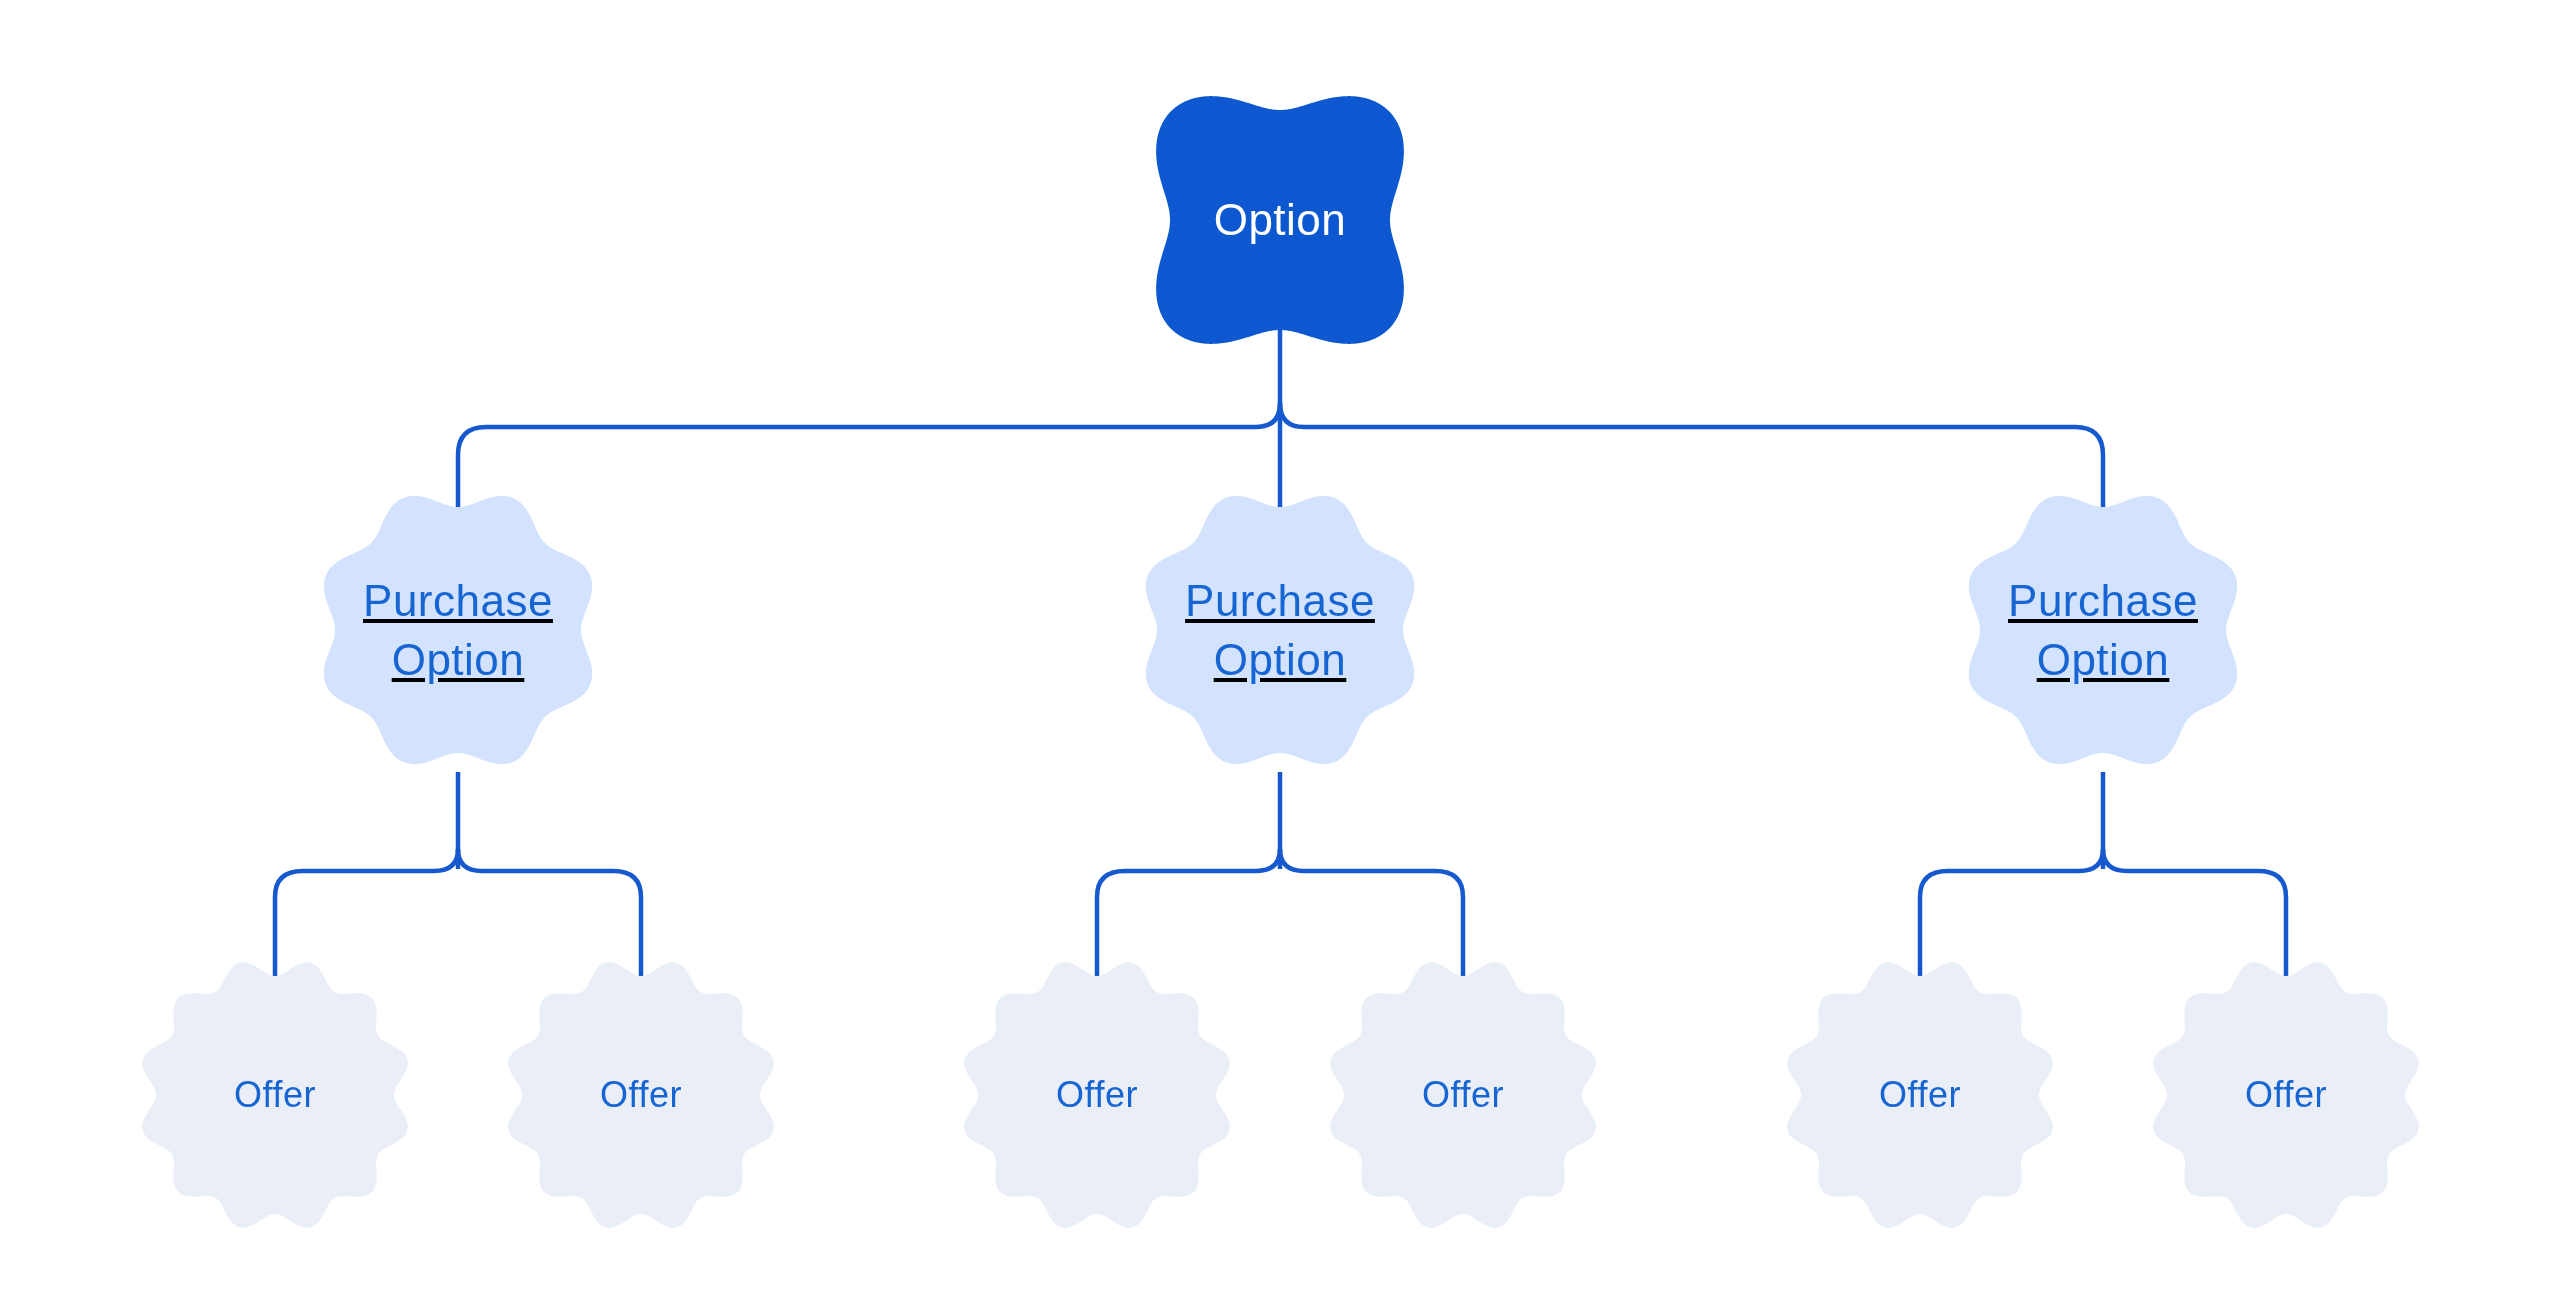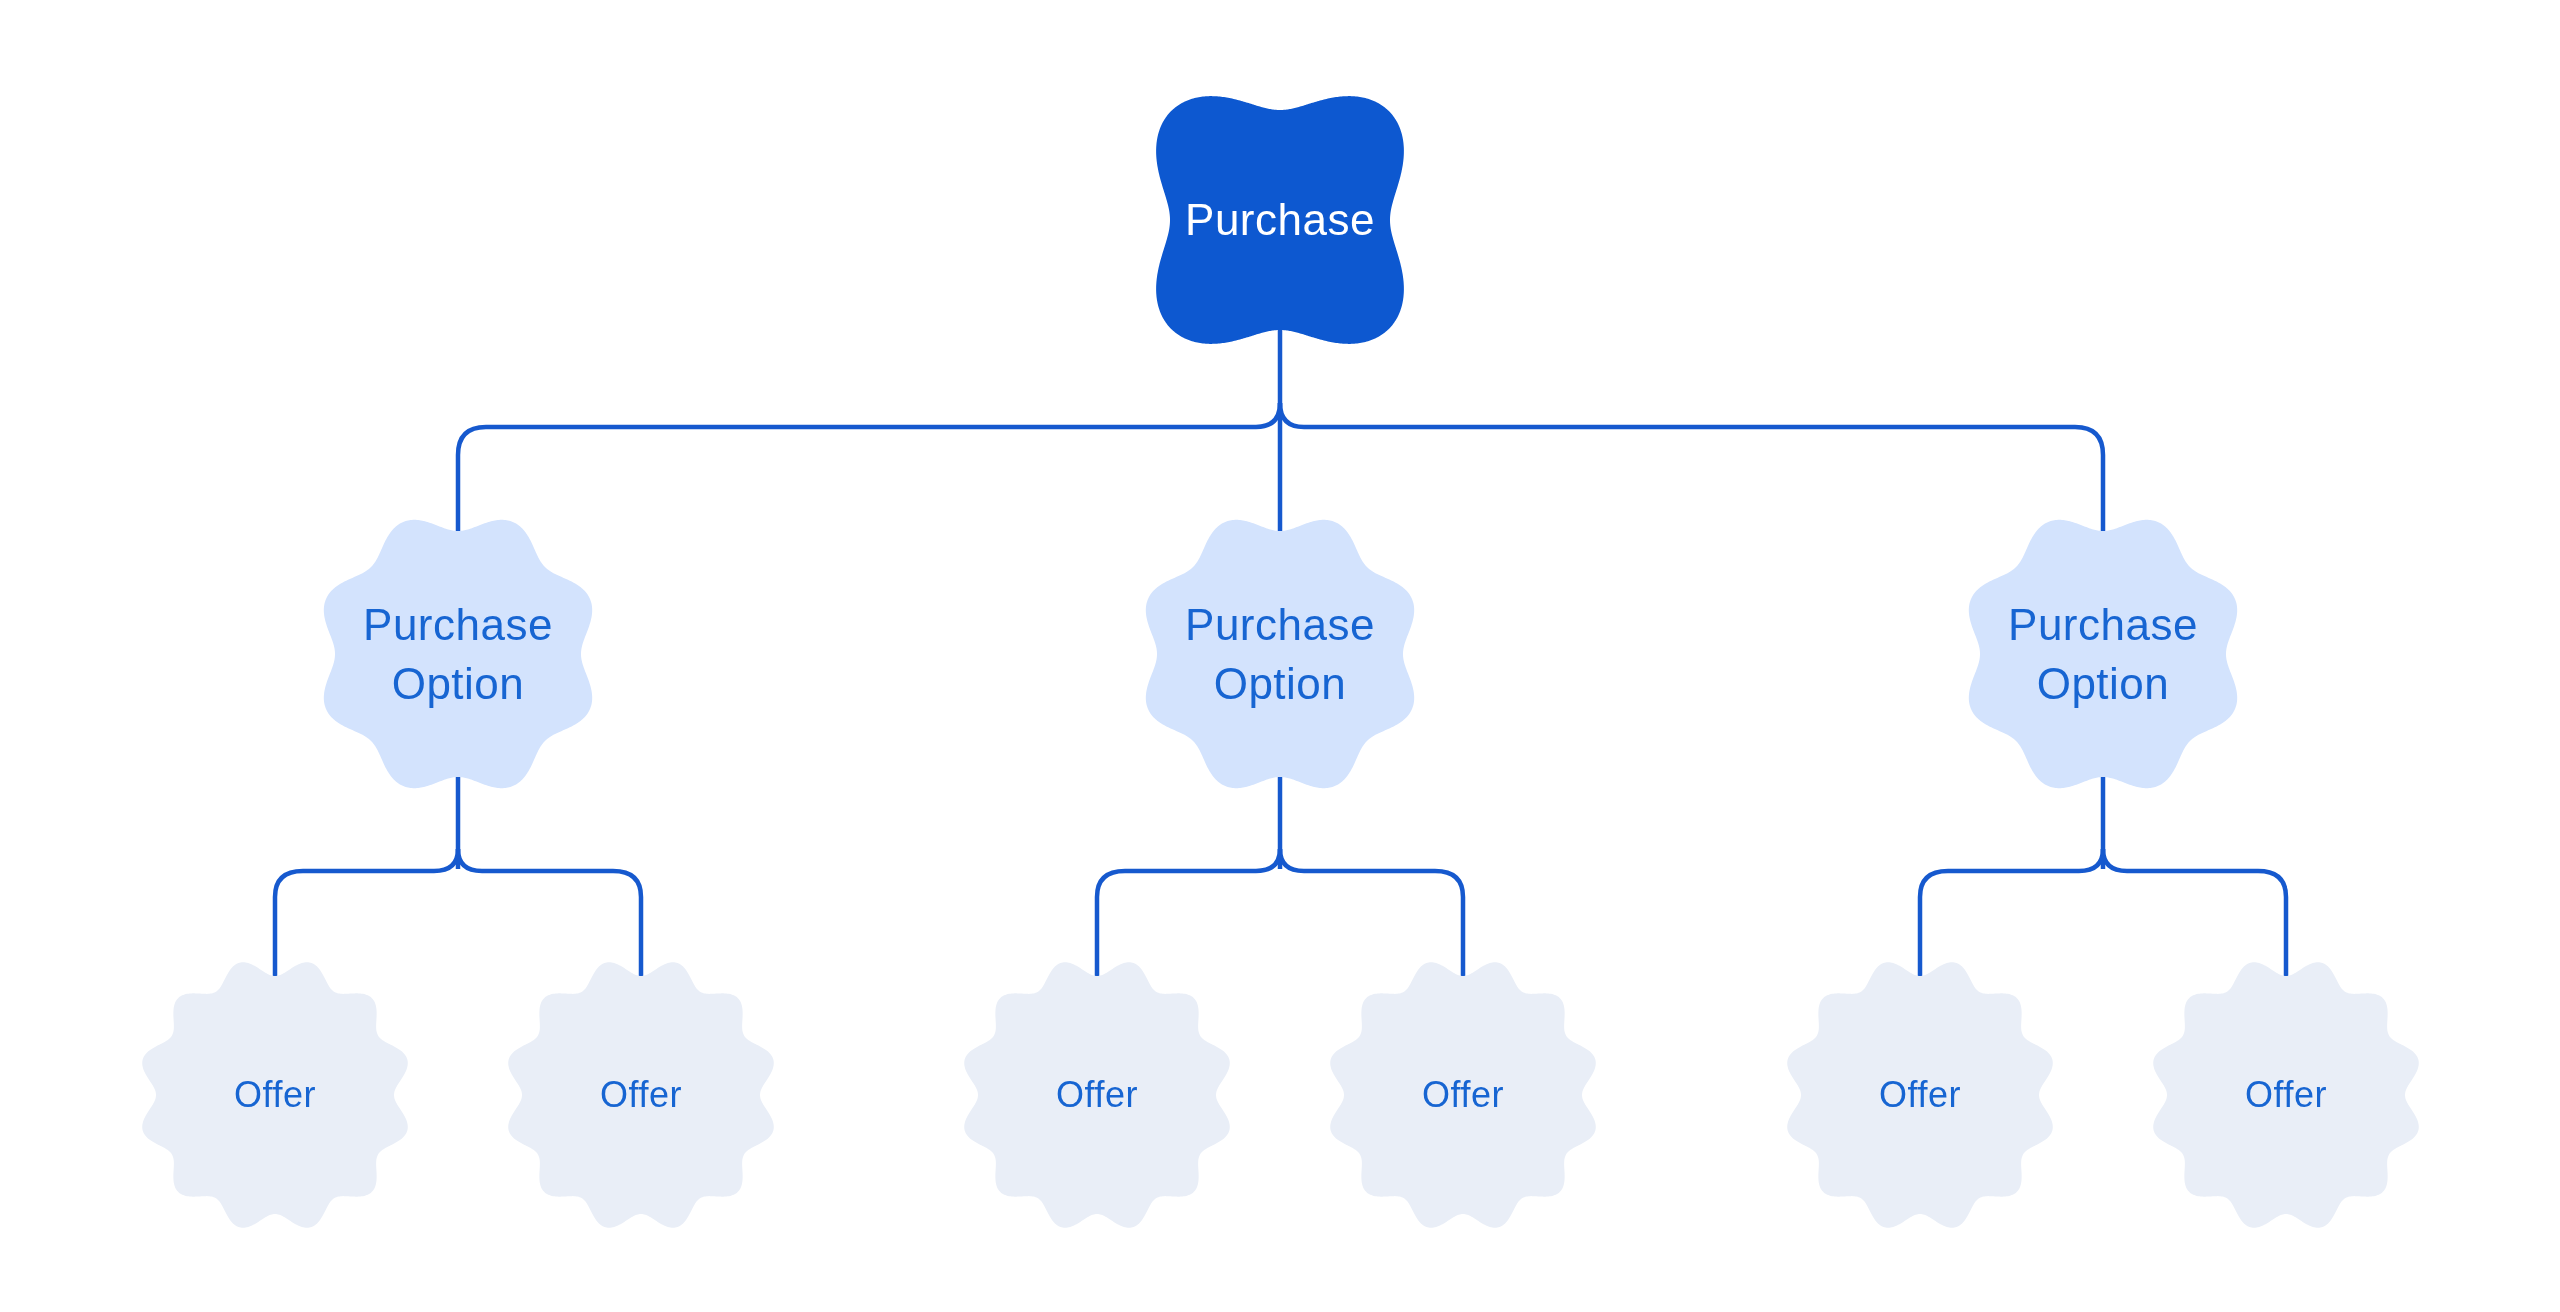--- a/index.html
+++ b/index.html
@@ -29,21 +29,21 @@
   }
   .node > svg { position: absolute; left: 0; top: 0; }
   .node .label {
     position: relative;
     text-align: center;
     font-weight: 500;
     letter-spacing: 0.5px;
     user-select: none;
   }
   .node-product { left: 1150px; top: 90px;  width: 260px; height: 260px; }
-  .node-option  { width: 300px; height: 300px; top: 504px; }
+  .node-option  { width: 300px; height: 300px; top: 480px; text-decoration: underline; }
   .node-offer   { width: 290px; height: 290px; top: 950px; }
   .node-product path { fill: var(--root-fill, #0D58D0); }
   .node-option  path { fill: var(--option-fill, #D3E3FD); }
   .node-offer   path { fill: var(--offer-fill, #E9EEF7); }
   .node-product .label { color: var(--root-text, #fff); font-size: 44px; }
   .node-option  .label { color: var(--node-text, #1765D2); font-size: 44px; line-height: 1.35; width: 232px; }
   .node-offer   .label { color: var(--node-text, #1765D2); font-size: 36px; }
   .opt-1 { left: 308px; }
   .opt-2 { left: 1130px; }
   .opt-3 { left: 1953px; }
@@ -79,21 +79,21 @@
       <path d="M 2103 772 L 2103 869"></path>
       <path d="M 2103 849 Q 2103 871 2079 871 L 1948 871 Q 1920 871 1920 897 L 1920 985"></path>
       <path d="M 2103 849 Q 2103 871 2127 871 L 2258 871 Q 2286 871 2286 897 L 2286 985"></path>
     </g>
   </svg>
 
   <div class="node node-product">
     <svg width="260" height="260" viewBox="0 0 260 260">
       <path d="M240.00 130.00 L240.01 130.96 L240.04 131.92 L240.08 132.88 L240.15 133.85 L240.23 134.81 L240.33 135.78 L240.45 136.76 L240.58 137.73 L240.73 138.71 L240.90 139.70 L241.09 140.70 L241.29 141.70 L241.51 142.70 L241.74 143.72 L241.98 144.74 L242.24 145.77 L242.51 146.81 L242.80 147.87 L243.09 148.92 L243.40 150.00 L243.71 151.08 L244.04 152.17 L244.37 153.27 L244.72 154.38 L245.06 155.51 L245.42 156.65 L245.78 157.80 L246.14 158.96 L246.51 160.13 L246.88 161.32 L247.25 162.52 L247.62 163.73 L247.98 164.95 L248.35 166.18 L248.71 167.43 L249.07 168.69 L249.43 169.96 L249.78 171.24 L250.12 172.54 L250.45 173.84 L250.77 175.16 L251.09 176.48 L251.39 177.82 L251.68 179.16 L251.95 180.51 L252.21 181.88 L252.46 183.25 L252.69 184.62 L252.90 186.01 L253.09 187.40 L253.27 188.80 L253.42 190.20 L253.56 191.60 L253.67 193.01 L253.76 194.43 L253.83 195.84 L253.87 197.25 L253.88 198.67 L253.88 200.09 L253.84 201.50 L253.78 202.91 L253.69 204.32 L253.57 205.73 L253.43 207.13 L253.25 208.52 L253.05 209.91 L252.82 211.29 L252.55 212.66 L252.26 214.03 L251.93 215.38 L251.58 216.72 L251.19 218.05 L250.77 219.37 L250.32 220.67 L249.84 221.95 L249.32 223.23 L248.78 224.48 L248.20 225.72 L247.59 226.94 L246.95 228.14 L246.28 229.32 L245.58 230.47 L244.85 231.61 L244.09 232.72 L243.29 233.82 L242.47 234.88 L241.62 235.92 L240.74 236.94 L239.83 237.93 L238.89 238.89 L237.93 239.83 L236.94 240.74 L235.92 241.62 L234.88 242.47 L233.82 243.29 L232.72 244.09 L231.61 244.85 L230.47 245.58 L229.32 246.28 L228.14 246.95 L226.94 247.59 L225.72 248.20 L224.48 248.78 L223.23 249.32 L221.95 249.84 L220.67 250.32 L219.37 250.77 L218.05 251.19 L216.72 251.58 L215.38 251.93 L214.03 252.26 L212.66 252.55 L211.29 252.82 L209.91 253.05 L208.52 253.25 L207.13 253.43 L205.73 253.57 L204.32 253.69 L202.91 253.78 L201.50 253.84 L200.09 253.88 L198.67 253.88 L197.25 253.87 L195.84 253.83 L194.43 253.76 L193.01 253.67 L191.60 253.56 L190.20 253.42 L188.80 253.27 L187.40 253.09 L186.01 252.90 L184.62 252.69 L183.25 252.46 L181.88 252.21 L180.51 251.95 L179.16 251.68 L177.82 251.39 L176.48 251.09 L175.16 250.77 L173.84 250.45 L172.54 250.12 L171.24 249.78 L169.96 249.43 L168.69 249.07 L167.43 248.71 L166.18 248.35 L164.95 247.98 L163.73 247.62 L162.52 247.25 L161.32 246.88 L160.13 246.51 L158.96 246.14 L157.80 245.78 L156.65 245.42 L155.51 245.06 L154.38 244.72 L153.27 244.37 L152.17 244.04 L151.08 243.71 L150.00 243.40 L148.92 243.09 L147.87 242.80 L146.81 242.51 L145.77 242.24 L144.74 241.98 L143.72 241.74 L142.70 241.51 L141.70 241.29 L140.70 241.09 L139.70 240.90 L138.71 240.73 L137.73 240.58 L136.76 240.45 L135.78 240.33 L134.81 240.23 L133.85 240.15 L132.88 240.08 L131.92 240.04 L130.96 240.01 L130.00 240.00 L129.04 240.01 L128.08 240.04 L127.12 240.08 L126.15 240.15 L125.19 240.23 L124.22 240.33 L123.24 240.45 L122.27 240.58 L121.29 240.73 L120.30 240.90 L119.30 241.09 L118.30 241.29 L117.30 241.51 L116.28 241.74 L115.26 241.98 L114.23 242.24 L113.19 242.51 L112.13 242.80 L111.08 243.09 L110.00 243.40 L108.92 243.71 L107.83 244.04 L106.73 244.37 L105.62 244.72 L104.49 245.06 L103.35 245.42 L102.20 245.78 L101.04 246.14 L99.87 246.51 L98.68 246.88 L97.48 247.25 L96.27 247.62 L95.05 247.98 L93.82 248.35 L92.57 248.71 L91.31 249.07 L90.04 249.43 L88.76 249.78 L87.46 250.12 L86.16 250.45 L84.84 250.77 L83.52 251.09 L82.18 251.39 L80.84 251.68 L79.49 251.95 L78.12 252.21 L76.75 252.46 L75.38 252.69 L73.99 252.90 L72.60 253.09 L71.20 253.27 L69.80 253.42 L68.40 253.56 L66.99 253.67 L65.57 253.76 L64.16 253.83 L62.75 253.87 L61.33 253.88 L59.91 253.88 L58.50 253.84 L57.09 253.78 L55.68 253.69 L54.27 253.57 L52.87 253.43 L51.48 253.25 L50.09 253.05 L48.71 252.82 L47.34 252.55 L45.97 252.26 L44.62 251.93 L43.28 251.58 L41.95 251.19 L40.63 250.77 L39.33 250.32 L38.05 249.84 L36.77 249.32 L35.52 248.78 L34.28 248.20 L33.06 247.59 L31.86 246.95 L30.68 246.28 L29.53 245.58 L28.39 244.85 L27.28 244.09 L26.18 243.29 L25.12 242.47 L24.08 241.62 L23.06 240.74 L22.07 239.83 L21.11 238.89 L20.17 237.93 L19.26 236.94 L18.38 235.92 L17.53 234.88 L16.71 233.82 L15.91 232.72 L15.15 231.61 L14.42 230.47 L13.72 229.32 L13.05 228.14 L12.41 226.94 L11.80 225.72 L11.22 224.48 L10.68 223.23 L10.16 221.95 L9.68 220.67 L9.23 219.37 L8.81 218.05 L8.42 216.72 L8.07 215.38 L7.74 214.03 L7.45 212.66 L7.18 211.29 L6.95 209.91 L6.75 208.52 L6.57 207.13 L6.43 205.73 L6.31 204.32 L6.22 202.91 L6.16 201.50 L6.12 200.09 L6.12 198.67 L6.13 197.25 L6.17 195.84 L6.24 194.43 L6.33 193.01 L6.44 191.60 L6.58 190.20 L6.73 188.80 L6.91 187.40 L7.10 186.01 L7.31 184.62 L7.54 183.25 L7.79 181.88 L8.05 180.51 L8.32 179.16 L8.61 177.82 L8.91 176.48 L9.23 175.16 L9.55 173.84 L9.88 172.54 L10.22 171.24 L10.57 169.96 L10.93 168.69 L11.29 167.43 L11.65 166.18 L12.02 164.95 L12.38 163.73 L12.75 162.52 L13.12 161.32 L13.49 160.13 L13.86 158.96 L14.22 157.80 L14.58 156.65 L14.94 155.51 L15.28 154.38 L15.63 153.27 L15.96 152.17 L16.29 151.08 L16.60 150.00 L16.91 148.92 L17.20 147.87 L17.49 146.81 L17.76 145.77 L18.02 144.74 L18.26 143.72 L18.49 142.70 L18.71 141.70 L18.91 140.70 L19.10 139.70 L19.27 138.71 L19.42 137.73 L19.55 136.76 L19.67 135.78 L19.77 134.81 L19.85 133.85 L19.92 132.88 L19.96 131.92 L19.99 130.96 L20.00 130.00 L19.99 129.04 L19.96 128.08 L19.92 127.12 L19.85 126.15 L19.77 125.19 L19.67 124.22 L19.55 123.24 L19.42 122.27 L19.27 121.29 L19.10 120.30 L18.91 119.30 L18.71 118.30 L18.49 117.30 L18.26 116.28 L18.02 115.26 L17.76 114.23 L17.49 113.19 L17.20 112.13 L16.91 111.08 L16.60 110.00 L16.29 108.92 L15.96 107.83 L15.63 106.73 L15.28 105.62 L14.94 104.49 L14.58 103.35 L14.22 102.20 L13.86 101.04 L13.49 99.87 L13.12 98.68 L12.75 97.48 L12.38 96.27 L12.02 95.05 L11.65 93.82 L11.29 92.57 L10.93 91.31 L10.57 90.04 L10.22 88.76 L9.88 87.46 L9.55 86.16 L9.23 84.84 L8.91 83.52 L8.61 82.18 L8.32 80.84 L8.05 79.49 L7.79 78.12 L7.54 76.75 L7.31 75.38 L7.10 73.99 L6.91 72.60 L6.73 71.20 L6.58 69.80 L6.44 68.40 L6.33 66.99 L6.24 65.57 L6.17 64.16 L6.13 62.75 L6.12 61.33 L6.12 59.91 L6.16 58.50 L6.22 57.09 L6.31 55.68 L6.43 54.27 L6.57 52.87 L6.75 51.48 L6.95 50.09 L7.18 48.71 L7.45 47.34 L7.74 45.97 L8.07 44.62 L8.42 43.28 L8.81 41.95 L9.23 40.63 L9.68 39.33 L10.16 38.05 L10.68 36.77 L11.22 35.52 L11.80 34.28 L12.41 33.06 L13.05 31.86 L13.72 30.68 L14.42 29.53 L15.15 28.39 L15.91 27.28 L16.71 26.18 L17.53 25.12 L18.38 24.08 L19.26 23.06 L20.17 22.07 L21.11 21.11 L22.07 20.17 L23.06 19.26 L24.08 18.38 L25.12 17.53 L26.18 16.71 L27.28 15.91 L28.39 15.15 L29.53 14.42 L30.68 13.72 L31.86 13.05 L33.06 12.41 L34.28 11.80 L35.52 11.22 L36.77 10.68 L38.05 10.16 L39.33 9.68 L40.63 9.23 L41.95 8.81 L43.28 8.42 L44.62 8.07 L45.97 7.74 L47.34 7.45 L48.71 7.18 L50.09 6.95 L51.48 6.75 L52.87 6.57 L54.27 6.43 L55.68 6.31 L57.09 6.22 L58.50 6.16 L59.91 6.12 L61.33 6.12 L62.75 6.13 L64.16 6.17 L65.57 6.24 L66.99 6.33 L68.40 6.44 L69.80 6.58 L71.20 6.73 L72.60 6.91 L73.99 7.10 L75.38 7.31 L76.75 7.54 L78.12 7.79 L79.49 8.05 L80.84 8.32 L82.18 8.61 L83.52 8.91 L84.84 9.23 L86.16 9.55 L87.46 9.88 L88.76 10.22 L90.04 10.57 L91.31 10.93 L92.57 11.29 L93.82 11.65 L95.05 12.02 L96.27 12.38 L97.48 12.75 L98.68 13.12 L99.87 13.49 L101.04 13.86 L102.20 14.22 L103.35 14.58 L104.49 14.94 L105.62 15.28 L106.73 15.63 L107.83 15.96 L108.92 16.29 L110.00 16.60 L111.08 16.91 L112.13 17.20 L113.19 17.49 L114.23 17.76 L115.26 18.02 L116.28 18.26 L117.30 18.49 L118.30 18.71 L119.30 18.91 L120.30 19.10 L121.29 19.27 L122.27 19.42 L123.24 19.55 L124.22 19.67 L125.19 19.77 L126.15 19.85 L127.12 19.92 L128.08 19.96 L129.04 19.99 L130.00 20.00 L130.96 19.99 L131.92 19.96 L132.88 19.92 L133.85 19.85 L134.81 19.77 L135.78 19.67 L136.76 19.55 L137.73 19.42 L138.71 19.27 L139.70 19.10 L140.70 18.91 L141.70 18.71 L142.70 18.49 L143.72 18.26 L144.74 18.02 L145.77 17.76 L146.81 17.49 L147.87 17.20 L148.92 16.91 L150.00 16.60 L151.08 16.29 L152.17 15.96 L153.27 15.63 L154.38 15.28 L155.51 14.94 L156.65 14.58 L157.80 14.22 L158.96 13.86 L160.13 13.49 L161.32 13.12 L162.52 12.75 L163.73 12.38 L164.95 12.02 L166.18 11.65 L167.43 11.29 L168.69 10.93 L169.96 10.57 L171.24 10.22 L172.54 9.88 L173.84 9.55 L175.16 9.23 L176.48 8.91 L177.82 8.61 L179.16 8.32 L180.51 8.05 L181.88 7.79 L183.25 7.54 L184.62 7.31 L186.01 7.10 L187.40 6.91 L188.80 6.73 L190.20 6.58 L191.60 6.44 L193.01 6.33 L194.43 6.24 L195.84 6.17 L197.25 6.13 L198.67 6.12 L200.09 6.12 L201.50 6.16 L202.91 6.22 L204.32 6.31 L205.73 6.43 L207.13 6.57 L208.52 6.75 L209.91 6.95 L211.29 7.18 L212.66 7.45 L214.03 7.74 L215.38 8.07 L216.72 8.42 L218.05 8.81 L219.37 9.23 L220.67 9.68 L221.95 10.16 L223.23 10.68 L224.48 11.22 L225.72 11.80 L226.94 12.41 L228.14 13.05 L229.32 13.72 L230.47 14.42 L231.61 15.15 L232.72 15.91 L233.82 16.71 L234.88 17.53 L235.92 18.38 L236.94 19.26 L237.93 20.17 L238.89 21.11 L239.83 22.07 L240.74 23.06 L241.62 24.08 L242.47 25.12 L243.29 26.18 L244.09 27.28 L244.85 28.39 L245.58 29.53 L246.28 30.68 L246.95 31.86 L247.59 33.06 L248.20 34.28 L248.78 35.52 L249.32 36.77 L249.84 38.05 L250.32 39.33 L250.77 40.63 L251.19 41.95 L251.58 43.28 L251.93 44.62 L252.26 45.97 L252.55 47.34 L252.82 48.71 L253.05 50.09 L253.25 51.48 L253.43 52.87 L253.57 54.27 L253.69 55.68 L253.78 57.09 L253.84 58.50 L253.88 59.91 L253.88 61.33 L253.87 62.75 L253.83 64.16 L253.76 65.57 L253.67 66.99 L253.56 68.40 L253.42 69.80 L253.27 71.20 L253.09 72.60 L252.90 73.99 L252.69 75.38 L252.46 76.75 L252.21 78.12 L251.95 79.49 L251.68 80.84 L251.39 82.18 L251.09 83.52 L250.77 84.84 L250.45 86.16 L250.12 87.46 L249.78 88.76 L249.43 90.04 L249.07 91.31 L248.71 92.57 L248.35 93.82 L247.98 95.05 L247.62 96.27 L247.25 97.48 L246.88 98.68 L246.51 99.87 L246.14 101.04 L245.78 102.20 L245.42 103.35 L245.06 104.49 L244.72 105.62 L244.37 106.73 L244.04 107.83 L243.71 108.92 L243.40 110.00 L243.09 111.08 L242.80 112.13 L242.51 113.19 L242.24 114.23 L241.98 115.26 L241.74 116.28 L241.51 117.30 L241.29 118.30 L241.09 119.30 L240.90 120.30 L240.73 121.29 L240.58 122.27 L240.45 123.24 L240.33 124.22 L240.23 125.19 L240.15 126.15 L240.08 127.12 L240.04 128.08 L240.01 129.04 L240.00 130.00 Z"></path>
     </svg>
-    <div class="label">Purchase</div>
+    <div class="label">Option</div>
   </div>
 
   <div class="node node-option opt-1">
     <svg width="300" height="300" viewBox="0 0 300 300">
       <path d="M273.00 150.00 L273.02 151.07 L273.08 152.15 L273.18 153.23 L273.31 154.31 L273.49 155.39 L273.69 156.48 L273.94 157.58 L274.22 158.69 L274.52 159.80 L274.86 160.92 L275.23 162.06 L275.62 163.20 L276.03 164.36 L276.46 165.53 L276.90 166.71 L277.36 167.90 L277.83 169.10 L278.31 170.32 L278.79 171.55 L279.27 172.79 L279.75 174.05 L280.21 175.31 L280.67 176.59 L281.12 177.87 L281.54 179.16 L281.95 180.46 L282.33 181.77 L282.68 183.08 L283.01 184.40 L283.30 185.72 L283.55 187.04 L283.77 188.36 L283.94 189.67 L284.07 190.99 L284.15 192.30 L284.18 193.60 L284.17 194.89 L284.10 196.18 L283.98 197.45 L283.81 198.70 L283.58 199.94 L283.30 201.17 L282.96 202.37 L282.56 203.56 L282.11 204.72 L281.61 205.87 L281.05 206.98 L280.44 208.07 L279.77 209.14 L279.06 210.18 L278.29 211.19 L277.48 212.17 L276.62 213.13 L275.71 214.05 L274.77 214.95 L273.78 215.82 L272.76 216.65 L271.71 217.46 L270.62 218.25 L269.51 219.00 L268.37 219.73 L267.21 220.43 L266.04 221.11 L264.84 221.76 L263.64 222.39 L262.42 223.01 L261.20 223.60 L259.97 224.18 L258.75 224.74 L257.52 225.29 L256.31 225.83 L255.10 226.36 L253.90 226.88 L252.72 227.40 L251.55 227.92 L250.40 228.44 L249.27 228.96 L248.16 229.49 L247.08 230.02 L246.02 230.57 L244.98 231.12 L243.98 231.69 L243.00 232.28 L242.05 232.88 L241.13 233.51 L240.24 234.15 L239.38 234.82 L238.55 235.51 L237.75 236.23 L236.97 236.97 L236.23 237.75 L235.51 238.55 L234.82 239.38 L234.15 240.24 L233.51 241.13 L232.88 242.05 L232.28 243.00 L231.69 243.98 L231.12 244.98 L230.57 246.02 L230.02 247.08 L229.49 248.16 L228.96 249.27 L228.44 250.40 L227.92 251.55 L227.40 252.72 L226.88 253.90 L226.36 255.10 L225.83 256.31 L225.29 257.52 L224.74 258.75 L224.18 259.97 L223.60 261.20 L223.01 262.42 L222.39 263.64 L221.76 264.84 L221.11 266.04 L220.43 267.21 L219.73 268.37 L219.00 269.51 L218.25 270.62 L217.46 271.71 L216.65 272.76 L215.82 273.78 L214.95 274.77 L214.05 275.71 L213.13 276.62 L212.17 277.48 L211.19 278.29 L210.18 279.06 L209.14 279.77 L208.07 280.44 L206.98 281.05 L205.87 281.61 L204.72 282.11 L203.56 282.56 L202.37 282.96 L201.17 283.30 L199.94 283.58 L198.70 283.81 L197.45 283.98 L196.18 284.10 L194.89 284.17 L193.60 284.18 L192.30 284.15 L190.99 284.07 L189.67 283.94 L188.36 283.77 L187.04 283.55 L185.72 283.30 L184.40 283.01 L183.08 282.68 L181.77 282.33 L180.46 281.95 L179.16 281.54 L177.87 281.12 L176.59 280.67 L175.31 280.21 L174.05 279.75 L172.79 279.27 L171.55 278.79 L170.32 278.31 L169.10 277.83 L167.90 277.36 L166.71 276.90 L165.53 276.46 L164.36 276.03 L163.20 275.62 L162.06 275.23 L160.92 274.86 L159.80 274.52 L158.69 274.22 L157.58 273.94 L156.48 273.69 L155.39 273.49 L154.31 273.31 L153.23 273.18 L152.15 273.08 L151.07 273.02 L150.00 273.00 L148.93 273.02 L147.85 273.08 L146.77 273.18 L145.69 273.31 L144.61 273.49 L143.52 273.69 L142.42 273.94 L141.31 274.22 L140.20 274.52 L139.08 274.86 L137.94 275.23 L136.80 275.62 L135.64 276.03 L134.47 276.46 L133.29 276.90 L132.10 277.36 L130.90 277.83 L129.68 278.31 L128.45 278.79 L127.21 279.27 L125.95 279.75 L124.69 280.21 L123.41 280.67 L122.13 281.12 L120.84 281.54 L119.54 281.95 L118.23 282.33 L116.92 282.68 L115.60 283.01 L114.28 283.30 L112.96 283.55 L111.64 283.77 L110.33 283.94 L109.01 284.07 L107.70 284.15 L106.40 284.18 L105.11 284.17 L103.82 284.10 L102.55 283.98 L101.30 283.81 L100.06 283.58 L98.83 283.30 L97.63 282.96 L96.44 282.56 L95.28 282.11 L94.13 281.61 L93.02 281.05 L91.93 280.44 L90.86 279.77 L89.82 279.06 L88.81 278.29 L87.83 277.48 L86.87 276.62 L85.95 275.71 L85.05 274.77 L84.18 273.78 L83.35 272.76 L82.54 271.71 L81.75 270.62 L81.00 269.51 L80.27 268.37 L79.57 267.21 L78.89 266.04 L78.24 264.84 L77.61 263.64 L76.99 262.42 L76.40 261.20 L75.82 259.97 L75.26 258.75 L74.71 257.52 L74.17 256.31 L73.64 255.10 L73.12 253.90 L72.60 252.72 L72.08 251.55 L71.56 250.40 L71.04 249.27 L70.51 248.16 L69.98 247.08 L69.43 246.02 L68.88 244.98 L68.31 243.98 L67.72 243.00 L67.12 242.05 L66.49 241.13 L65.85 240.24 L65.18 239.38 L64.49 238.55 L63.77 237.75 L63.03 236.97 L62.25 236.23 L61.45 235.51 L60.62 234.82 L59.76 234.15 L58.87 233.51 L57.95 232.88 L57.00 232.28 L56.02 231.69 L55.02 231.12 L53.98 230.57 L52.92 230.02 L51.84 229.49 L50.73 228.96 L49.60 228.44 L48.45 227.92 L47.28 227.40 L46.10 226.88 L44.90 226.36 L43.69 225.83 L42.48 225.29 L41.25 224.74 L40.03 224.18 L38.80 223.60 L37.58 223.01 L36.36 222.39 L35.16 221.76 L33.96 221.11 L32.79 220.43 L31.63 219.73 L30.49 219.00 L29.38 218.25 L28.29 217.46 L27.24 216.65 L26.22 215.82 L25.23 214.95 L24.29 214.05 L23.38 213.13 L22.52 212.17 L21.71 211.19 L20.94 210.18 L20.23 209.14 L19.56 208.07 L18.95 206.98 L18.39 205.87 L17.89 204.72 L17.44 203.56 L17.04 202.37 L16.70 201.17 L16.42 199.94 L16.19 198.70 L16.02 197.45 L15.90 196.18 L15.83 194.89 L15.82 193.60 L15.85 192.30 L15.93 190.99 L16.06 189.67 L16.23 188.36 L16.45 187.04 L16.70 185.72 L16.99 184.40 L17.32 183.08 L17.67 181.77 L18.05 180.46 L18.46 179.16 L18.88 177.87 L19.33 176.59 L19.79 175.31 L20.25 174.05 L20.73 172.79 L21.21 171.55 L21.69 170.32 L22.17 169.10 L22.64 167.90 L23.10 166.71 L23.54 165.53 L23.97 164.36 L24.38 163.20 L24.77 162.06 L25.14 160.92 L25.48 159.80 L25.78 158.69 L26.06 157.58 L26.31 156.48 L26.51 155.39 L26.69 154.31 L26.82 153.23 L26.92 152.15 L26.98 151.07 L27.00 150.00 L26.98 148.93 L26.92 147.85 L26.82 146.77 L26.69 145.69 L26.51 144.61 L26.31 143.52 L26.06 142.42 L25.78 141.31 L25.48 140.20 L25.14 139.08 L24.77 137.94 L24.38 136.80 L23.97 135.64 L23.54 134.47 L23.10 133.29 L22.64 132.10 L22.17 130.90 L21.69 129.68 L21.21 128.45 L20.73 127.21 L20.25 125.95 L19.79 124.69 L19.33 123.41 L18.88 122.13 L18.46 120.84 L18.05 119.54 L17.67 118.23 L17.32 116.92 L16.99 115.60 L16.70 114.28 L16.45 112.96 L16.23 111.64 L16.06 110.33 L15.93 109.01 L15.85 107.70 L15.82 106.40 L15.83 105.11 L15.90 103.82 L16.02 102.55 L16.19 101.30 L16.42 100.06 L16.70 98.83 L17.04 97.63 L17.44 96.44 L17.89 95.28 L18.39 94.13 L18.95 93.02 L19.56 91.93 L20.23 90.86 L20.94 89.82 L21.71 88.81 L22.52 87.83 L23.38 86.87 L24.29 85.95 L25.23 85.05 L26.22 84.18 L27.24 83.35 L28.29 82.54 L29.38 81.75 L30.49 81.00 L31.63 80.27 L32.79 79.57 L33.96 78.89 L35.16 78.24 L36.36 77.61 L37.58 76.99 L38.80 76.40 L40.03 75.82 L41.25 75.26 L42.48 74.71 L43.69 74.17 L44.90 73.64 L46.10 73.12 L47.28 72.60 L48.45 72.08 L49.60 71.56 L50.73 71.04 L51.84 70.51 L52.92 69.98 L53.98 69.43 L55.02 68.88 L56.02 68.31 L57.00 67.72 L57.95 67.12 L58.87 66.49 L59.76 65.85 L60.62 65.18 L61.45 64.49 L62.25 63.77 L63.03 63.03 L63.77 62.25 L64.49 61.45 L65.18 60.62 L65.85 59.76 L66.49 58.87 L67.12 57.95 L67.72 57.00 L68.31 56.02 L68.88 55.02 L69.43 53.98 L69.98 52.92 L70.51 51.84 L71.04 50.73 L71.56 49.60 L72.08 48.45 L72.60 47.28 L73.12 46.10 L73.64 44.90 L74.17 43.69 L74.71 42.48 L75.26 41.25 L75.82 40.03 L76.40 38.80 L76.99 37.58 L77.61 36.36 L78.24 35.16 L78.89 33.96 L79.57 32.79 L80.27 31.63 L81.00 30.49 L81.75 29.38 L82.54 28.29 L83.35 27.24 L84.18 26.22 L85.05 25.23 L85.95 24.29 L86.87 23.38 L87.83 22.52 L88.81 21.71 L89.82 20.94 L90.86 20.23 L91.93 19.56 L93.02 18.95 L94.13 18.39 L95.28 17.89 L96.44 17.44 L97.63 17.04 L98.83 16.70 L100.06 16.42 L101.30 16.19 L102.55 16.02 L103.82 15.90 L105.11 15.83 L106.40 15.82 L107.70 15.85 L109.01 15.93 L110.33 16.06 L111.64 16.23 L112.96 16.45 L114.28 16.70 L115.60 16.99 L116.92 17.32 L118.23 17.67 L119.54 18.05 L120.84 18.46 L122.13 18.88 L123.41 19.33 L124.69 19.79 L125.95 20.25 L127.21 20.73 L128.45 21.21 L129.68 21.69 L130.90 22.17 L132.10 22.64 L133.29 23.10 L134.47 23.54 L135.64 23.97 L136.80 24.38 L137.94 24.77 L139.08 25.14 L140.20 25.48 L141.31 25.78 L142.42 26.06 L143.52 26.31 L144.61 26.51 L145.69 26.69 L146.77 26.82 L147.85 26.92 L148.93 26.98 L150.00 27.00 L151.07 26.98 L152.15 26.92 L153.23 26.82 L154.31 26.69 L155.39 26.51 L156.48 26.31 L157.58 26.06 L158.69 25.78 L159.80 25.48 L160.92 25.14 L162.06 24.77 L163.20 24.38 L164.36 23.97 L165.53 23.54 L166.71 23.10 L167.90 22.64 L169.10 22.17 L170.32 21.69 L171.55 21.21 L172.79 20.73 L174.05 20.25 L175.31 19.79 L176.59 19.33 L177.87 18.88 L179.16 18.46 L180.46 18.05 L181.77 17.67 L183.08 17.32 L184.40 16.99 L185.72 16.70 L187.04 16.45 L188.36 16.23 L189.67 16.06 L190.99 15.93 L192.30 15.85 L193.60 15.82 L194.89 15.83 L196.18 15.90 L197.45 16.02 L198.70 16.19 L199.94 16.42 L201.17 16.70 L202.37 17.04 L203.56 17.44 L204.72 17.89 L205.87 18.39 L206.98 18.95 L208.07 19.56 L209.14 20.23 L210.18 20.94 L211.19 21.71 L212.17 22.52 L213.13 23.38 L214.05 24.29 L214.95 25.23 L215.82 26.22 L216.65 27.24 L217.46 28.29 L218.25 29.38 L219.00 30.49 L219.73 31.63 L220.43 32.79 L221.11 33.96 L221.76 35.16 L222.39 36.36 L223.01 37.58 L223.60 38.80 L224.18 40.03 L224.74 41.25 L225.29 42.48 L225.83 43.69 L226.36 44.90 L226.88 46.10 L227.40 47.28 L227.92 48.45 L228.44 49.60 L228.96 50.73 L229.49 51.84 L230.02 52.92 L230.57 53.98 L231.12 55.02 L231.69 56.02 L232.28 57.00 L232.88 57.95 L233.51 58.87 L234.15 59.76 L234.82 60.62 L235.51 61.45 L236.23 62.25 L236.97 63.03 L237.75 63.77 L238.55 64.49 L239.38 65.18 L240.24 65.85 L241.13 66.49 L242.05 67.12 L243.00 67.72 L243.98 68.31 L244.98 68.88 L246.02 69.43 L247.08 69.98 L248.16 70.51 L249.27 71.04 L250.40 71.56 L251.55 72.08 L252.72 72.60 L253.90 73.12 L255.10 73.64 L256.31 74.17 L257.52 74.71 L258.75 75.26 L259.97 75.82 L261.20 76.40 L262.42 76.99 L263.64 77.61 L264.84 78.24 L266.04 78.89 L267.21 79.57 L268.37 80.27 L269.51 81.00 L270.62 81.75 L271.71 82.54 L272.76 83.35 L273.78 84.18 L274.77 85.05 L275.71 85.95 L276.62 86.87 L277.48 87.83 L278.29 88.81 L279.06 89.82 L279.77 90.86 L280.44 91.93 L281.05 93.02 L281.61 94.13 L282.11 95.28 L282.56 96.44 L282.96 97.63 L283.30 98.83 L283.58 100.06 L283.81 101.30 L283.98 102.55 L284.10 103.82 L284.17 105.11 L284.18 106.40 L284.15 107.70 L284.07 109.01 L283.94 110.33 L283.77 111.64 L283.55 112.96 L283.30 114.28 L283.01 115.60 L282.68 116.92 L282.33 118.23 L281.95 119.54 L281.54 120.84 L281.12 122.13 L280.67 123.41 L280.21 124.69 L279.75 125.95 L279.27 127.21 L278.79 128.45 L278.31 129.68 L277.83 130.90 L277.36 132.10 L276.90 133.29 L276.46 134.47 L276.03 135.64 L275.62 136.80 L275.23 137.94 L274.86 139.08 L274.52 140.20 L274.22 141.31 L273.94 142.42 L273.69 143.52 L273.49 144.61 L273.31 145.69 L273.18 146.77 L273.08 147.85 L273.02 148.93 L273.00 150.00 Z"></path>
     </svg>
     <div class="label">Purchase Option</div>
   </div>
 
   <div class="node node-option opt-2">

